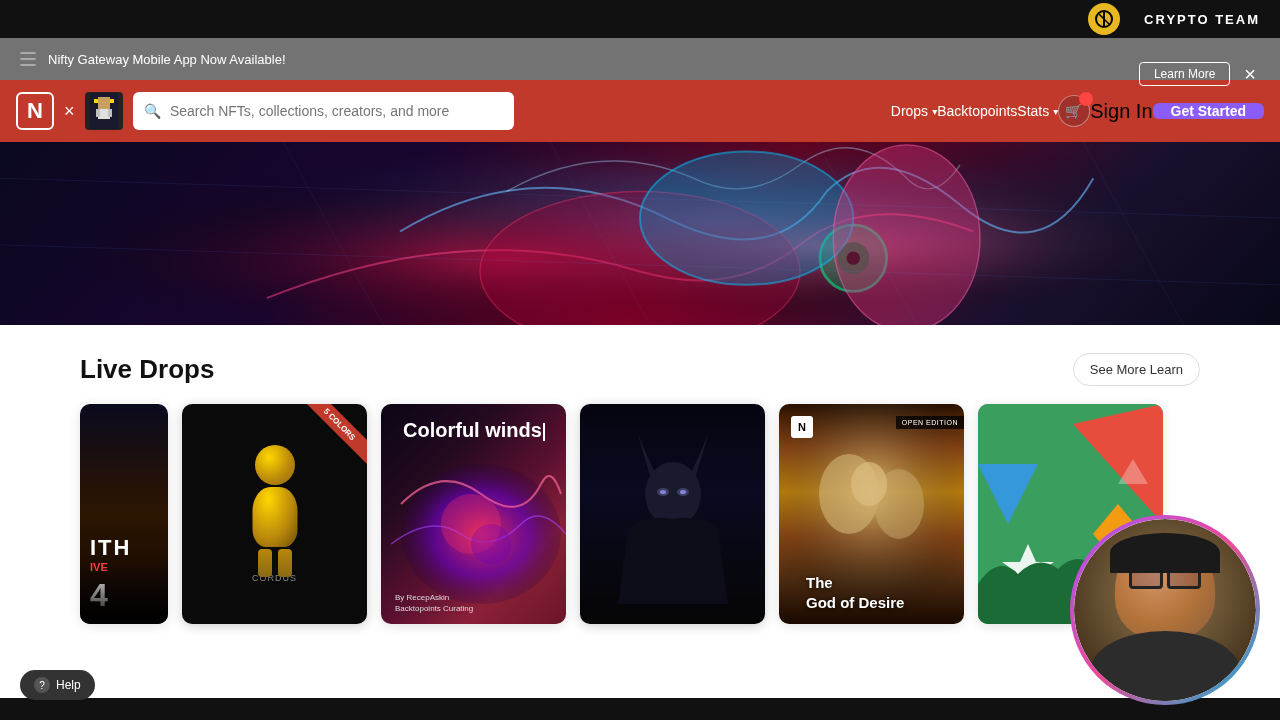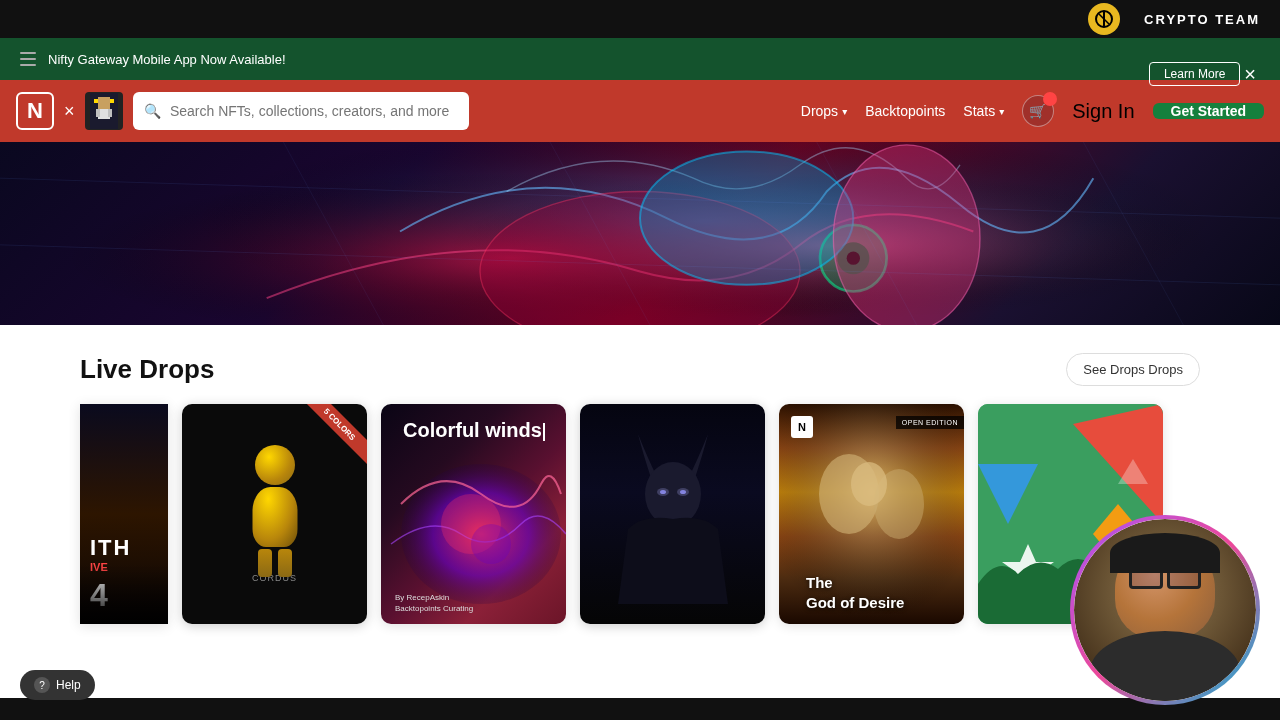--- a/index.html
+++ b/index.html
@@ -18,30 +18,30 @@
           <line x1="10" y1="2" x2="10" y2="18" stroke="#000" stroke-width="2"></line>
           <line x1="5" y1="5" x2="15" y2="15" stroke="#000" stroke-width="1.5"></line>
         </svg>
       </div>
       <span style="color:#fff; font-weight:900; font-size:13px; letter-spacing:2px;">CRYPTO TEAM</span>
     </div>
   </div>
 
   <div style="width:100%; height:682px; position:relative;">
 
-    <div style="width:100%; background:#14532d; color:#fff; display:flex; align-items:center; justify-content:space-between; padding:0 20px; height:42px; font-size:13px;">
+    <div style="width:100%; background:#737373; color:#fff; display:flex; align-items:center; justify-content:space-between; padding:0 20px; height:42px; font-size:13px;">
       <div style="display:flex; align-items:center; gap:12px;">
         <div style="display:flex; flex-direction:column; gap:4px; cursor:pointer;">
           <div style="width:16px; height:2px; background:#aaa; border-radius:1px;"></div>
           <div style="width:16px; height:2px; background:#aaa; border-radius:1px;"></div>
           <div style="width:16px; height:2px; background:#aaa; border-radius:1px;"></div>
         </div>
         <span style="font-size:13px;">Nifty Gateway Mobile App Now Available!</span>
       </div>
-      <div style="display:flex; align-items:center; margin-top:30px;">
+      <div style="display:flex; align-items:center; gap:10px;margin-top:30px;">
         <button style="background:transparent; border:1.5px solid #fff; color:#fff; padding:4px 14px; border-radius:4px; cursor:pointer; font-size:12px;">Learn More</button>
         <button style="background:transparent; border:none; color:#fff; cursor:pointer; font-size:20px; line-height:1; padding:0 4px;">×</button>
       </div>
     </div>
 
     <div style="width:100%; background:#c0392b; display:flex; align-items:center; padding:0 16px; height:62px; gap:10px;">
       <div style="width:38px; height:38px; border:2px solid #fff; border-radius:6px; display:flex; align-items:center; justify-content:center; cursor:pointer;">
         <span style="color:#fff; font-weight:900; font-size:22px;">N</span>
       </div>
       <span style="color:#fff; font-size:18px; cursor:pointer; font-weight:300;">×</span>
@@ -57,37 +57,37 @@
         </svg>
       </div>
 
       <div style="flex:1; max-width:420px; display:flex; align-items:center; background:#fff; border-radius:6px; padding:0 12px; height:38px; gap:8px;">
         <span style="color:#888; font-size:14px;">🔍</span>
         <input type="text" style="border: none; outline: none; font-size: 14px; color: rgb(51, 51, 51); width: 100%; background: transparent;" placeholder="Search NFTs, collections, creators, and more">
       </div>
 
       <div style="flex:1;"></div>
 
-      <div style="display:flex; align-items:center; gap:18px;">
+      <div style="display:flex; align-items:center; ">
         <span style="color:#fff; font-size:14px; font-weight:500; cursor:pointer; display:flex; align-items:center; gap:4px;">
           <span>Drops</span>
           <span style="font-size:10px;">▾</span>
         </span>
         <span style="color:#fff; font-size:14px; font-weight:500; cursor:pointer;">Backtopoints</span>
         <span style="color:#fff; font-size:14px; font-weight:500; cursor:pointer; display:flex; align-items:center; gap:4px;">
           <span>Stats</span>
           <span style="font-size:10px;">▾</span>
         </span>
         <div style="width:32px; height:32px; background:#a0302a; border-radius:50%; display:flex; align-items:center; justify-content:center; cursor:pointer; border:1.5px solid rgba(255,255,255,0.4); position:relative;">
           <span style="color:#fff; font-size:14px;">🛒</span>
           <div style="position:absolute; top:-4px; right:-4px; width:14px; height:14px; background:#ff4444; border-radius:50%; display:flex; align-items:center; justify-content:center;">
           </div>
         </div>
         <span style="color:#000000; font-size:20px; font-weight:500; cursor:pointer;">Sign In</span>
-        <button style="background:#15803d; color:#fff; border:none; padding:0 18px; border-radius:6px; font-size:14px; font-weight:600; cursor:pointer;">Get Started</button>
+        <button style="background:#8b5cf6; color:#fff; border:none; padding:0 18px; border-radius:6px; font-size:14px; font-weight:600; cursor:pointer;">Get Started</button>
       </div>
     </div>
 
     <div style="width:100%; height:183px; overflow:hidden; position:relative; background:linear-gradient(135deg, #0a0820 0%, #1a0530 30%, #6b0020 55%, #1a1030 80%, #080818 100%);">
 
       <div style="position:absolute; inset:0;">
         <svg width="100%" height="100%" viewBox="0 0 960 183" preserveAspectRatio="xMidYMid slice">
 
           <defs>
             <radialGradient id="g1" cx="55%" cy="45%" r="40%">
@@ -128,26 +128,26 @@
           <line x1="600" y1="0" x2="700" y2="183" stroke="rgba(100,150,255,0.1)" stroke-width="0.5"></line>
           <line x1="800" y1="0" x2="900" y2="183" stroke="rgba(100,150,255,0.1)" stroke-width="0.5"></line>
         </svg>
       </div>
     </div>
 
     <div style="width:100%; background:#fff; padding:28px 80px 0 80px; height:355px; position:relative;">
 
       <div style="display:flex; align-items:center; justify-content:space-between; margin-bottom:18px;">
         <h2 style="font-size:26px; font-weight:800; color:#111;">Live Drops</h2>
-        <button style="background:#fff; border:1px solid #ddd; padding:8px 16px; border-radius:20px; font-size:13px; cursor:pointer; color:#333;">See Drops Drops</button>
+        <button style="background:#fff; border:1px solid #ddd; padding:8px 16px; border-radius:20px; font-size:13px; cursor:pointer; color:#333;">See More Learn</button>
       </div>
 
       <div style="display:flex; gap:14px; align-items:flex-start;">
 
-        <div style="width:88px; height:220px; border-radius:0; overflow:hidden; cursor:pointer; box-shadow:0 2px 12px rgba(0,0,0,0.12); flex-shrink:0; background:linear-gradient(180deg,#0a0a1e 0%,#2d1500 50%,#0a0505 100%); display:flex; flex-direction:column; justify-content:flex-end; padding:10px; position:relative;">
+        <div style="width:88px; height:220px; border-radius:10px; overflow:hidden; cursor:pointer; box-shadow:0 2px 12px rgba(0,0,0,0.12); flex-shrink:0; background:linear-gradient(180deg,#0a0a1e 0%,#2d1500 50%,#0a0505 100%); display:flex; flex-direction:column; justify-content:flex-end; padding:10px; position:relative;">
           <div style="color:#fff; font-size:22px; font-weight:900; letter-spacing:2px;">ITH</div>
           <div style="color:#ff4444; font-size:11px; font-weight:700;">IVE</div>
           <div style="color:#fff; font-size:32px; font-weight:900; margin-top:4px;">4</div>
 
           <div style="position:absolute; bottom:0; left:0; right:0; height:60px; background:linear-gradient(180deg,transparent,#000);">
           </div>
         </div>
 
         <div style="width:185px; height:220px; border-radius:10px; overflow:hidden; cursor:pointer; box-shadow:0 2px 12px rgba(0,0,0,0.2); flex-shrink:0; background:#0a0a0a; display:flex; flex-direction:column; align-items:center; justify-content:center; position:relative;">
 

